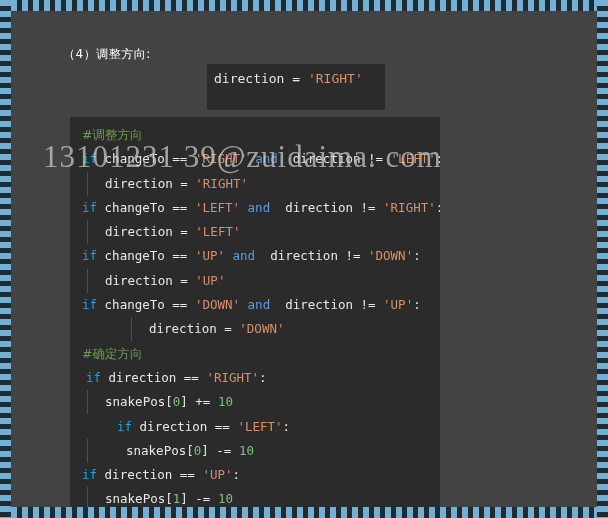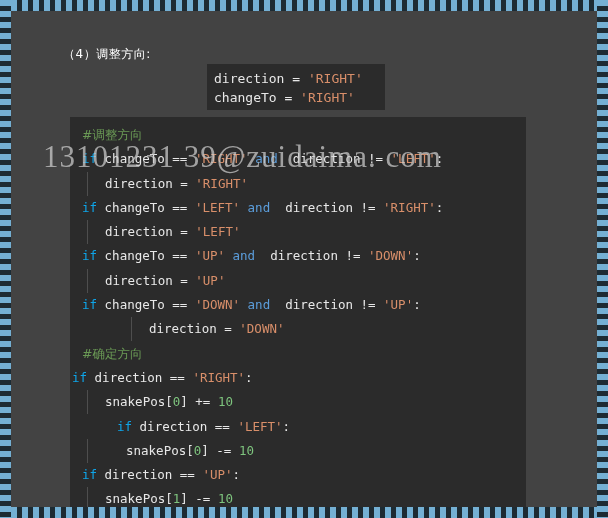--- a/index.html
+++ b/index.html
@@ -98,21 +98,21 @@
     height: 46px;
     padding: 5px 0 0 7px;
     font-size: 13px;
     line-height: 19px;
   }
 
   
   #main-panel {
     left: 59px;
     top: 106px;
-    width: 456px;
+    width: 370px;
     height: 390px;
     padding: 6px 0 0 0;
     font-size: 12.5px;
     line-height: 24.3px;
   }
   #main-panel .code-line {
     padding-left: 12px;
     position: relative;
   }
 
@@ -159,37 +159,36 @@
   <div class="strip strip-v" id="strip-left"></div>
   <div class="strip strip-v" id="strip-right"></div>
 
   <div id="surface">
 
     <div id="heading">（4）调整方向:</div>
 
     <div class="code-panel" id="snippet-panel">
       <div id="snippet-lines">
           <div class="code-line"><span class="tok-plain">direction = </span><span class="tok-str">'RIGHT'</span></div>
-          <div class="code-line"><span class="tok-plain">changeTo = </span><span class="tok-str">'RIGHT'</span></div>
         </div>
     </div>
 
     <div class="code-panel" id="main-panel">
       <div id="main-lines">
           <div class="code-line" style="padding-left: 12px;"><span class="tok-com">#调整方向</span></div>
           <div class="code-line" style="padding-left: 12px;"><span class="tok-kw">if</span><span class="tok-plain"> changeTo == </span><span class="tok-str">'RIGHT'</span><span class="tok-plain"> </span><span class="tok-op-and">and</span><span class="tok-plain">  direction != </span><span class="tok-str">'LEFT'</span><span class="tok-plain">:</span></div>
           <div class="code-line" style="padding-left: 35px;"><span class="guide" style="left: 17px; top: 0px; height: 24px;"></span><span class="tok-plain">direction = </span><span class="tok-str">'RIGHT'</span></div>
           <div class="code-line" style="padding-left: 12px;"><span class="tok-kw">if</span><span class="tok-plain"> changeTo == </span><span class="tok-str">'LEFT'</span><span class="tok-plain"> </span><span class="tok-op-and">and</span><span class="tok-plain">  direction != </span><span class="tok-str">'RIGHT'</span><span class="tok-plain">:</span></div>
           <div class="code-line" style="padding-left: 35px;"><span class="guide" style="left: 17px; top: 0px; height: 24px;"></span><span class="tok-plain">direction = </span><span class="tok-str">'LEFT'</span></div>
           <div class="code-line" style="padding-left: 12px;"><span class="tok-kw">if</span><span class="tok-plain"> changeTo == </span><span class="tok-str">'UP'</span><span class="tok-plain"> </span><span class="tok-op-and">and</span><span class="tok-plain">  direction != </span><span class="tok-str">'DOWN'</span><span class="tok-plain">:</span></div>
           <div class="code-line" style="padding-left: 35px;"><span class="guide" style="left: 17px; top: 0px; height: 24px;"></span><span class="tok-plain">direction = </span><span class="tok-str">'UP'</span></div>
           <div class="code-line" style="padding-left: 12px;"><span class="tok-kw">if</span><span class="tok-plain"> changeTo == </span><span class="tok-str">'DOWN'</span><span class="tok-plain"> </span><span class="tok-op-and">and</span><span class="tok-plain">  direction != </span><span class="tok-str">'UP'</span><span class="tok-plain">:</span></div>
           <div class="code-line" style="padding-left: 35px; margin-left: 44px;"><span class="guide" style="left: 17px; top: 0px; height: 24px;"></span><span class="tok-plain">direction = </span><span class="tok-str">'DOWN'</span></div>
           <div class="code-line" style="padding-left: 12px;"><span class="tok-com">#确定方向</span></div>
-          <div class="code-line" style="padding-left: 2px;"><span class="tok-kw">if</span><span class="tok-plain"> direction == </span><span class="tok-str">'RIGHT'</span><span class="tok-plain">:</span></div>
+          <div class="code-line" style="padding-left: 16px;"><span class="tok-kw">if</span><span class="tok-plain"> direction == </span><span class="tok-str">'RIGHT'</span><span class="tok-plain">:</span></div>
           <div class="code-line" style="padding-left: 35px;"><span class="guide" style="left: 17px; top: 0px; height: 24px;"></span><span class="tok-plain">snakePos[</span><span class="tok-num">0</span><span class="tok-plain">] += </span><span class="tok-num">10</span></div>
           <div class="code-line" style=" margin-left: 35px;"><span class="tok-kw">if</span><span class="tok-plain"> direction == </span><span class="tok-str">'LEFT'</span><span class="tok-plain">:</span></div>
           <div class="code-line" style="padding-left: 56px;"><span class="guide" style="left: 17px; top: 0px; height: 24px;"></span><span class="tok-plain">snakePos[</span><span class="tok-num">0</span><span class="tok-plain">] -= </span><span class="tok-num">10</span></div>
           <div class="code-line" style="padding-left: 12px;"><span class="tok-kw">if</span><span class="tok-plain"> direction == </span><span class="tok-str">'UP'</span><span class="tok-plain">:</span></div>
           <div class="code-line" style="padding-left: 35px;"><span class="guide" style="left: 17px; top: 0px; height: 24px;"></span><span class="tok-plain">snakePos[</span><span class="tok-num">1</span><span class="tok-plain">] -= </span><span class="tok-num">10</span></div>
         </div>
     </div>
 
     <div id="watermark">13101231 39@zuidaima. com</div>
 

